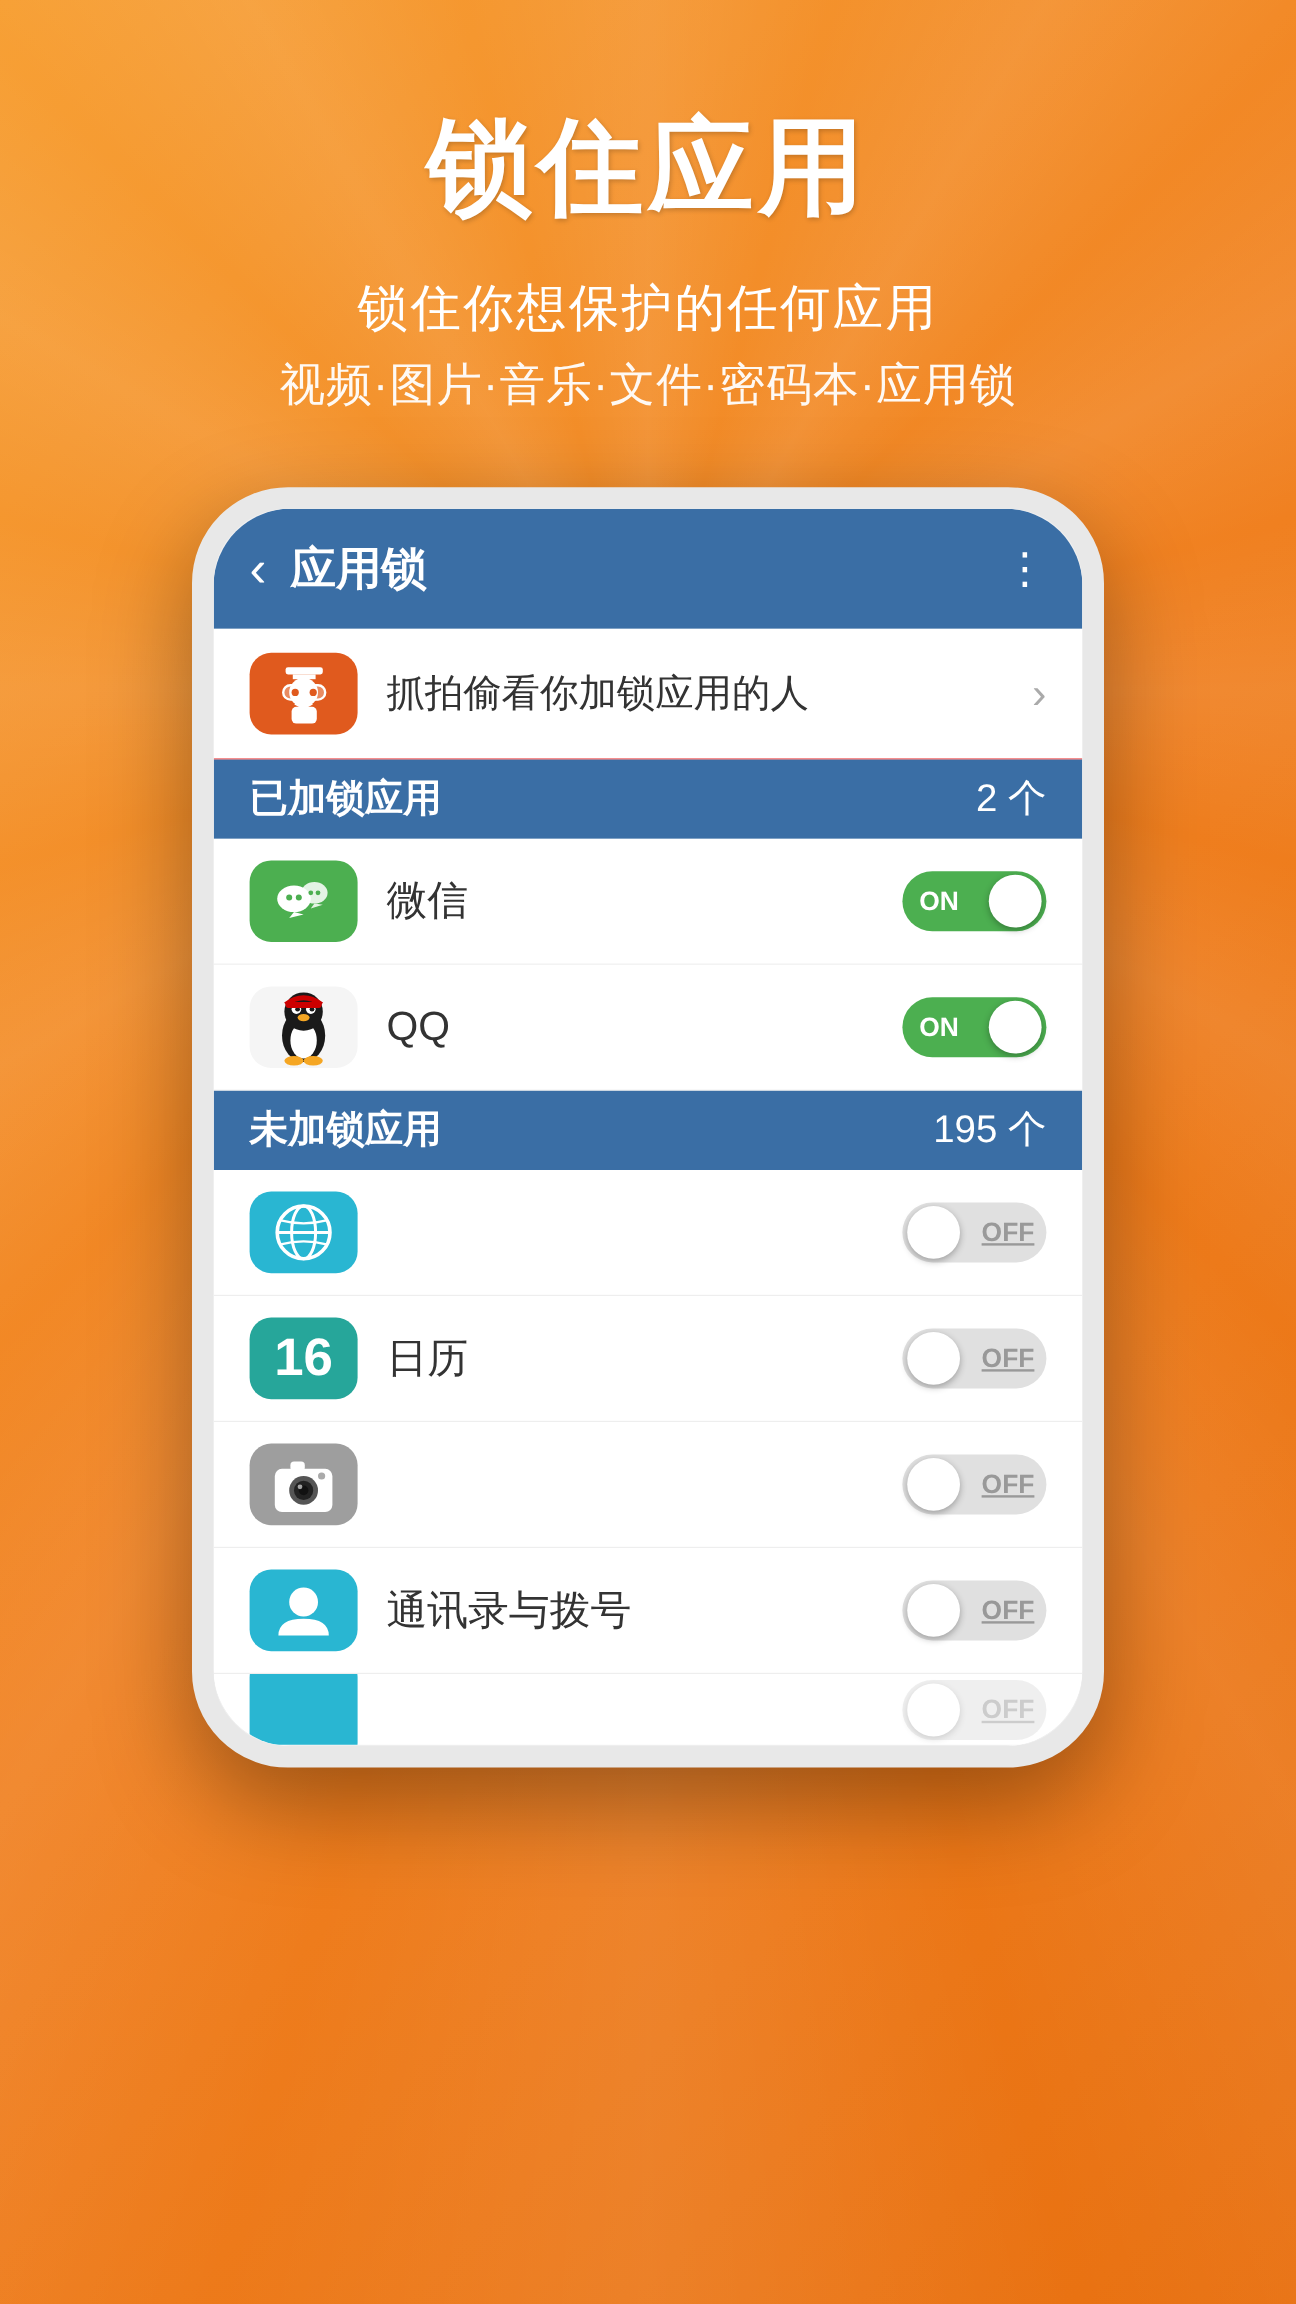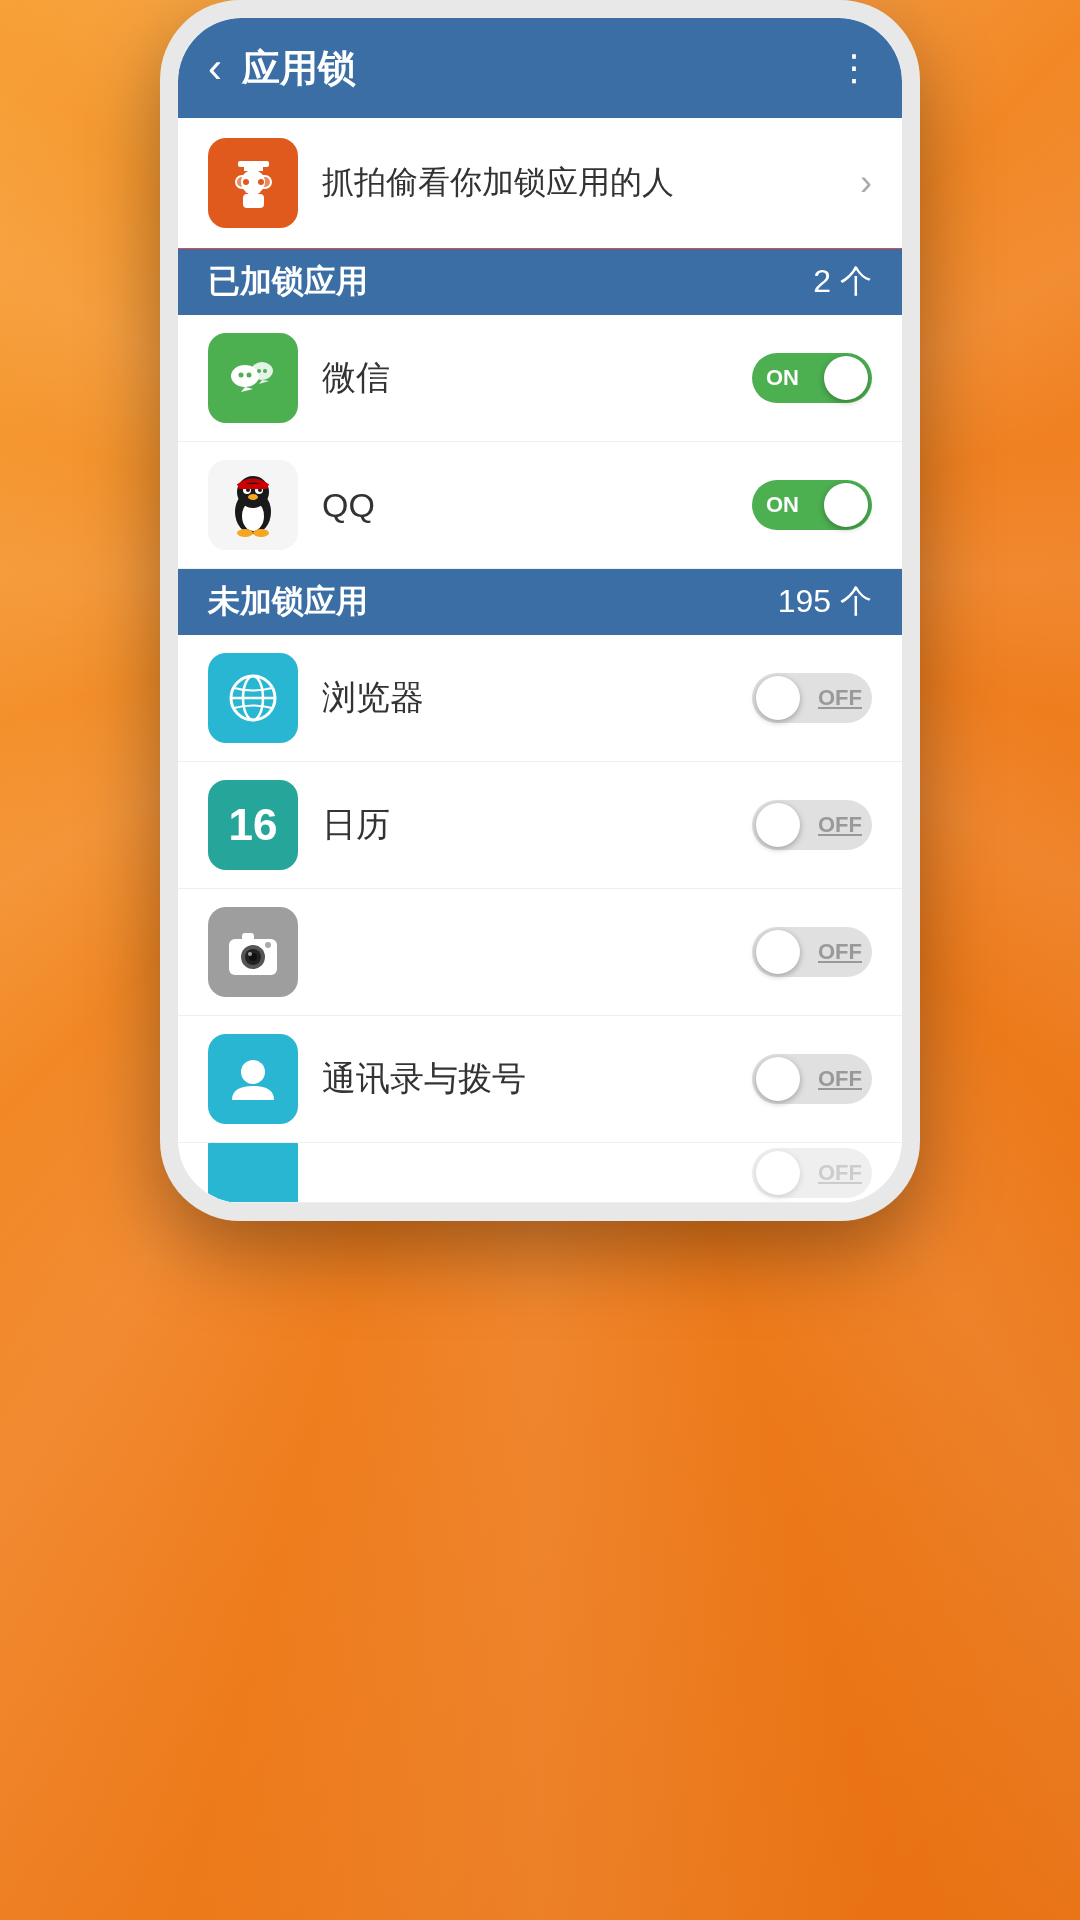--- a/index.html
+++ b/index.html
@@ -167,21 +167,21 @@
       display: flex;
       align-items: center;
       padding: 18px 30px;
       background: white;
       border-bottom: 1px solid #eee;
       justify-content: space-between;
     }
 
     .app-icon {
       width: 90px;
-      height: 90px;
+      height: 68px;
       border-radius: 18px;
       display: flex;
       align-items: center;
       justify-content: center;
       font-size: 42px;
       margin-right: 24px;
       flex-shrink: 0;
       overflow: hidden;
     }
 
@@ -274,20 +274,25 @@
       background: #29b6d2;
     }
   </style>
 </head>
 <body>
 
 <div class="bg-rays"></div>
 
 <div class="content-wrapper">
 
+  <div class="header-section">
+    <div class="header-title">锁住应用</div>
+    <div class="header-subtitle1">锁住你想保护的任何应用</div>
+    <div class="header-subtitle2">视频·图片·音乐·文件·密码本·应用锁</div>
+  </div>
 
   <div class="phone-mockup">
     <div class="phone-screen">
 
       <div class="app-header">
         <div class="app-header-back">‹</div>
         <div class="app-header-title">应用锁</div>
         <div class="app-header-menu">⋮</div>
       </div>
 
@@ -377,21 +382,20 @@
       <div class="app-row">
         <div class="app-icon browser-icon-bg">
           <svg width="58" height="58" viewBox="0 0 58 58" fill="white">
             <circle cx="29" cy="29" r="22" stroke="white" stroke-width="3" fill="none"></circle>
             <ellipse cx="29" cy="29" rx="10" ry="22" stroke="white" stroke-width="2.5" fill="none"></ellipse>
             <line x1="7" y1="29" x2="51" y2="29" stroke="white" stroke-width="2.5"></line>
             <path d="M10 19 Q29 24 48 19" stroke="white" stroke-width="2" fill="none"></path>
             <path d="M10 39 Q29 34 48 39" stroke="white" stroke-width="2" fill="none"></path>
           </svg>
         </div>
-        <div class="app-name">浏览器</div>
         <div class="toggle toggle-off">
           <div class="toggle-knob"></div>
           <span class="toggle-label">OFF</span>
         </div>
       </div>
 
       <div class="app-row">
         <div class="app-icon calendar-icon-bg" style="font-size: 44px; font-weight: bold; color: white; background: #26a69a;">16</div>
         <div class="app-name">日历</div>
         <div class="toggle toggle-off">

